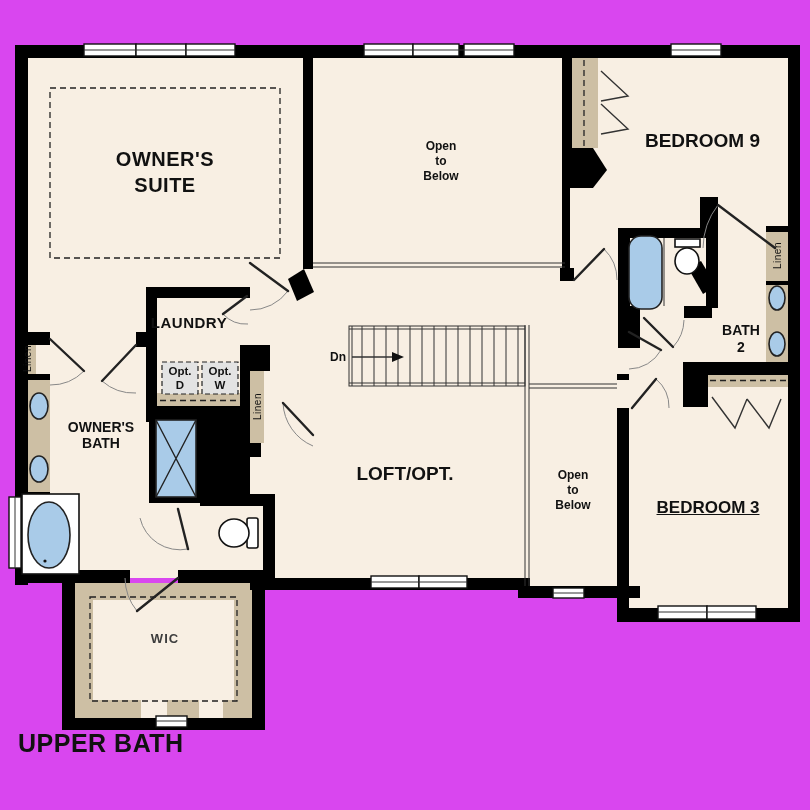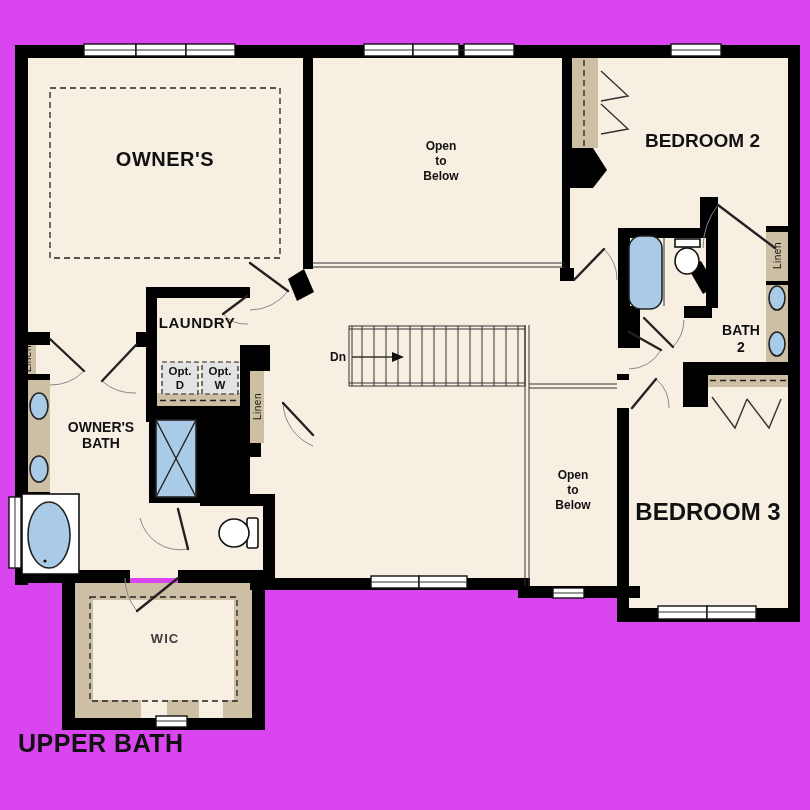--- a/index.html
+++ b/index.html
@@ -192,44 +192,46 @@
       <path class="thin" d="M664,238 V306"></path>
       <rect class="fixw" x="675" y="239" width="25" height="8"></rect>
       <ellipse class="fixw" cx="687" cy="261" rx="12" ry="13"></ellipse>
       <ellipse class="fix" cx="777" cy="298" rx="8" ry="12"></ellipse>
       <ellipse class="fix" cx="777" cy="344" rx="8" ry="12"></ellipse>
     </g>
   </svg>
 
   <div class="lbl" style="left:85px;top:146px;width:160px;font-size:20px;line-height:26px;letter-spacing:.5px;">
     <span>OWNER'S</span>
+      <span>SUITE</span>
   </div>
   <div class="lbl reg" style="left:410px;top:139px;width:62px;font-size:12px;line-height:15px;">
     <span>Open</span>
       <span>to</span>
       <span>Below</span>
   </div>
-  <div class="lbl" style="left:615px;top:130px;width:175px;font-size:19px;">BEDROOM 2</div>
-  <div class="lbl" style="left:152px;top:314px;width:90px;font-size:15px;letter-spacing:.5px;">LAUNDRY</div>
+  <div class="lbl" style="left:615px;top:130px;width:175px;font-size:19px;">BEDROOM 9</div>
+  <div class="lbl" style="left:144px;top:314px;width:90px;font-size:15px;letter-spacing:.5px;">LAUNDRY</div>
   <div class="lbl" style="left:56px;top:419px;width:90px;font-size:14px;line-height:16px;">
     <span>OWNER'S</span>
       <span>BATH</span>
   </div>
   <div class="lbl" style="left:712px;top:322px;width:58px;font-size:14px;line-height:17px;">
     <span>BATH</span>
       <span>2</span>
   </div>
   <div class="lbl" style="left:285px;top:461px;width:240px;font-size:19px;line-height:25px;">
+    <span>LOFT/OPT.</span>
   </div>
   <div class="lbl reg" style="left:545px;top:468px;width:56px;font-size:12px;line-height:15px;">
     <span>Open</span>
       <span>to</span>
       <span>Below</span>
   </div>
-  <div class="lbl" style="left:625px;top:498px;width:166px;font-size:24px;">BEDROOM 3</div>
+  <div class="lbl" style="left:625px;top:498px;width:166px;font-size:17px;text-decoration:underline;">BEDROOM 3</div>
   <div class="lbl" style="left:130px;top:631px;width:70px;font-size:13px;letter-spacing:1px;color:#3d3d3d;">WIC</div>
   <div class="lbl reg" style="left:326px;top:350px;width:24px;font-size:12px;">Dn</div>
   <div class="lbl vert" style="left:7px;top:353px;width:40px;font-size:10px;letter-spacing:.5px;">Linen</div>
   <div class="lbl vert" style="left:237px;top:401px;width:40px;font-size:10px;letter-spacing:.5px;">Linen</div>
   <div class="lbl vert" style="left:757px;top:250px;width:40px;font-size:10px;letter-spacing:.5px;">Linen</div>
   <div class="lbl reg" style="left:162px;top:364px;width:36px;font-size:11.5px;line-height:14px;">
     <span>Opt.</span>
       <span>D</span>
   </div>
   <div class="lbl reg" style="left:202px;top:364px;width:36px;font-size:11.5px;line-height:14px;">

